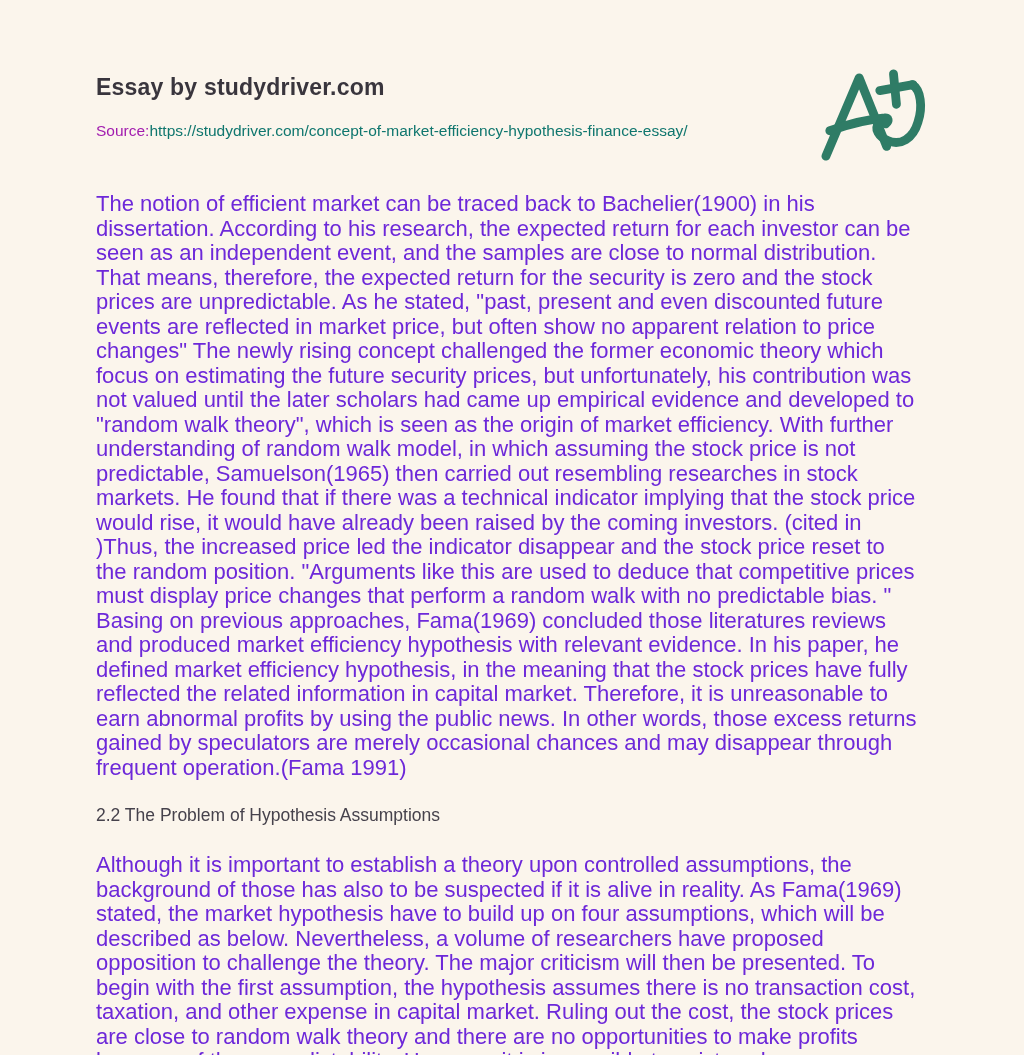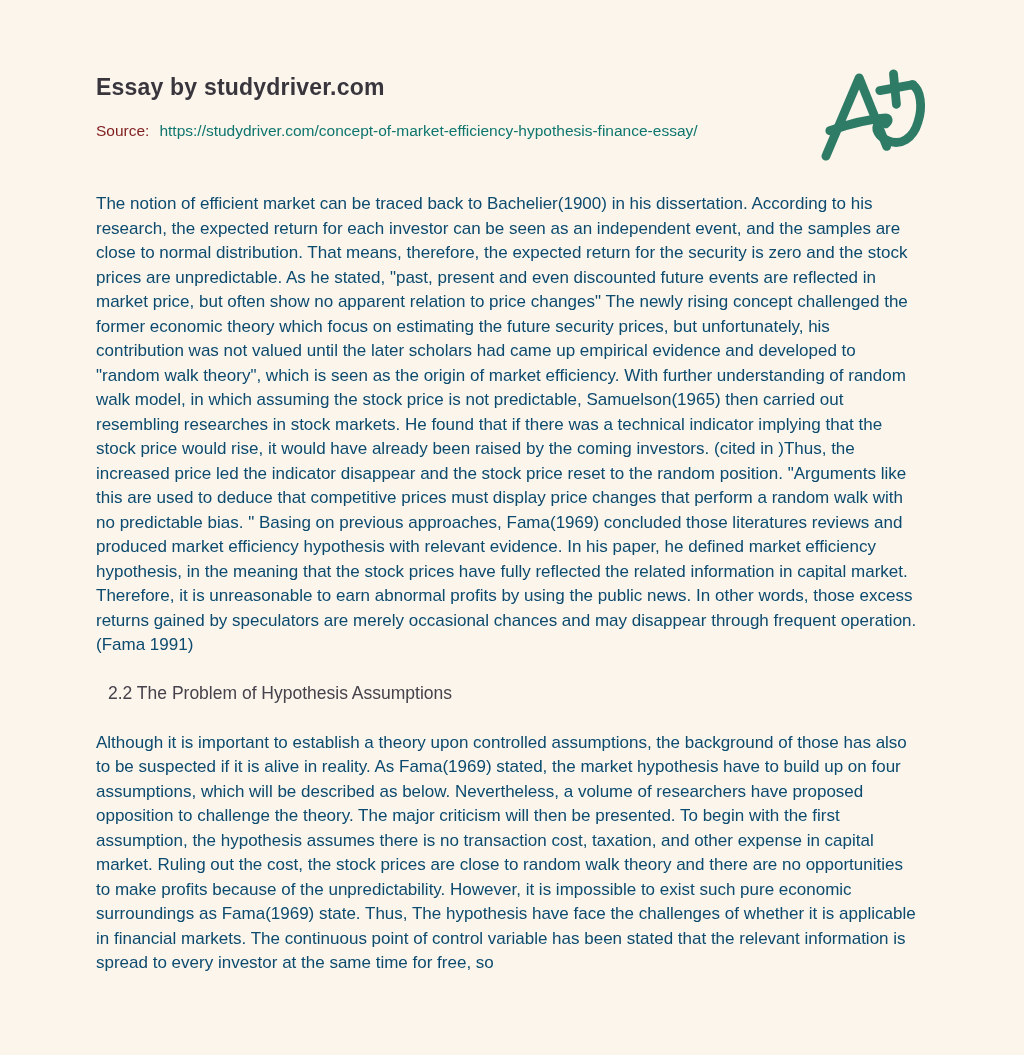--- a/index.html
+++ b/index.html
@@ -28,22 +28,22 @@
     font-size: 23px;
     font-weight: 700;
     color: #39353d;
     letter-spacing: 0.2px;
   }
   .source-line {
     margin-top: 21px;
     font-size: 15.5px;
   }
   .source-label {
-    color: #7f1d1d;
-    margin-right: 10px;
+    color: #a21caf;
+    margin-right: 0;
   }
   .source-link {
     color: #0f766e;
     text-decoration: none;
     cursor: pointer;
   }
   .logo {
     width: 118px;
     height: 98px;
     margin-top: -6px;
@@ -52,26 +52,26 @@
   .logo svg { width: 100%; height: 100%; }
   .essay-title {
     margin: 88px 0 0 0;
     font-size: 31px;
     font-weight: 700;
     color: #2b2732;
     letter-spacing: -0.2px;
   }
   .body-text {
     margin: 26px 9px 0 0;
-    font-size: 17px;
+    font-size: 22px;
     line-height: 24.5px;
-    color: #0c4a6e;
+    color: #6d28d9;
   }
   .section-heading {
-    margin: 23px 0 0 12px;
+    margin: 23px 0 0 0;
     font-size: 17.5px;
     line-height: 24px;
     font-weight: 400;
     color: #46424c;
   }
 </style>
 </head>
 <body>
 
 <div class="container">

